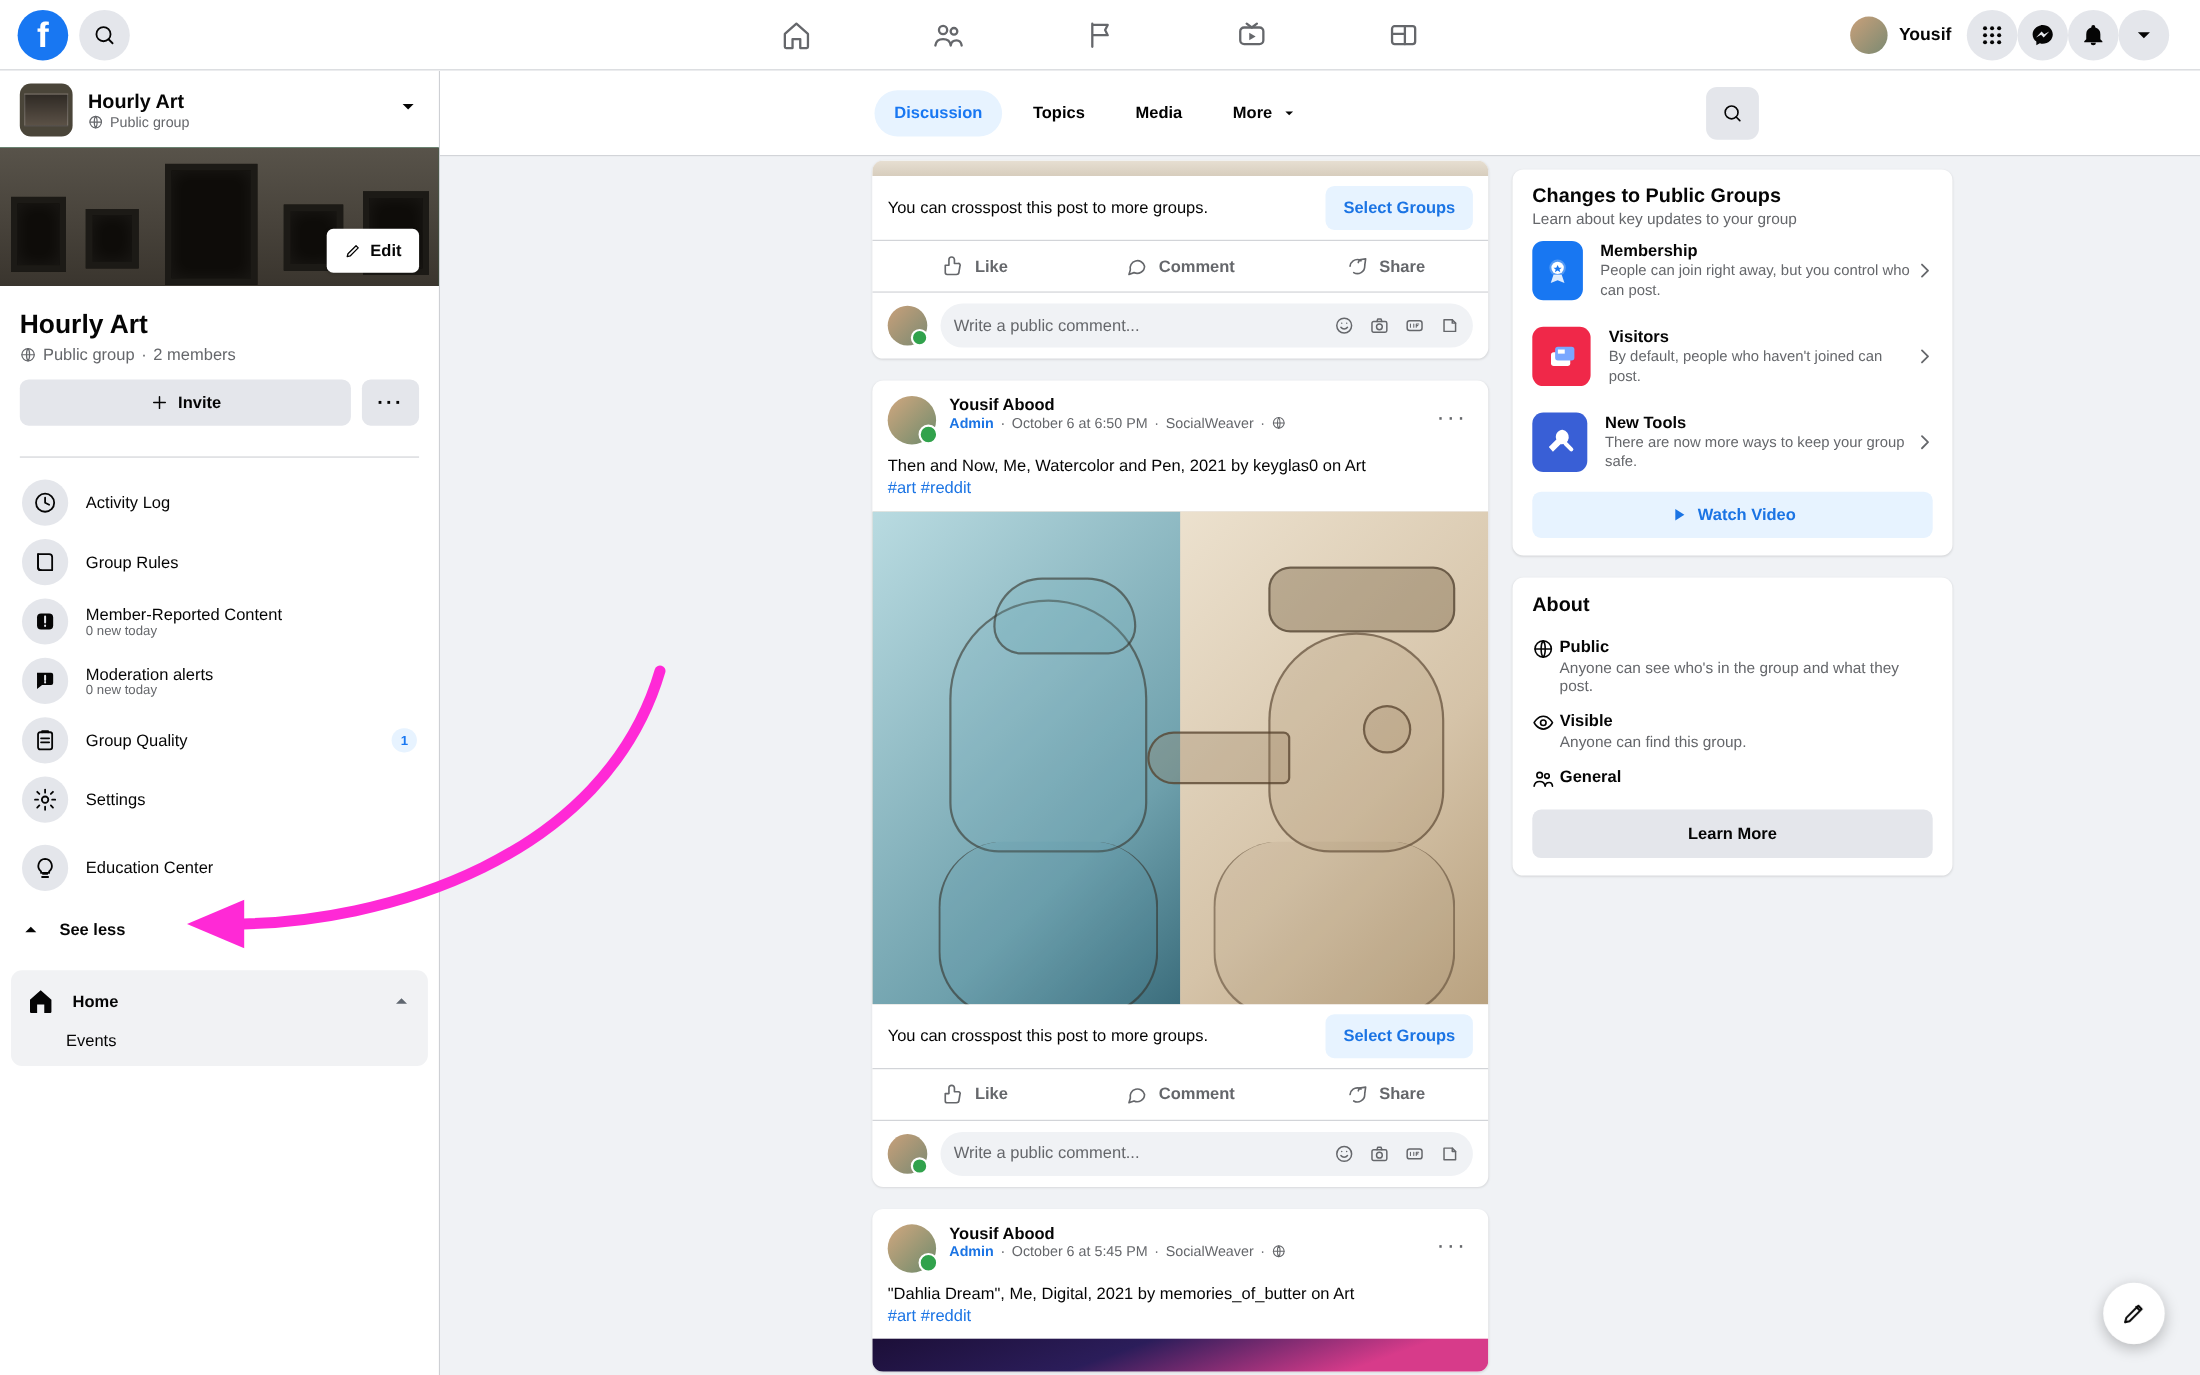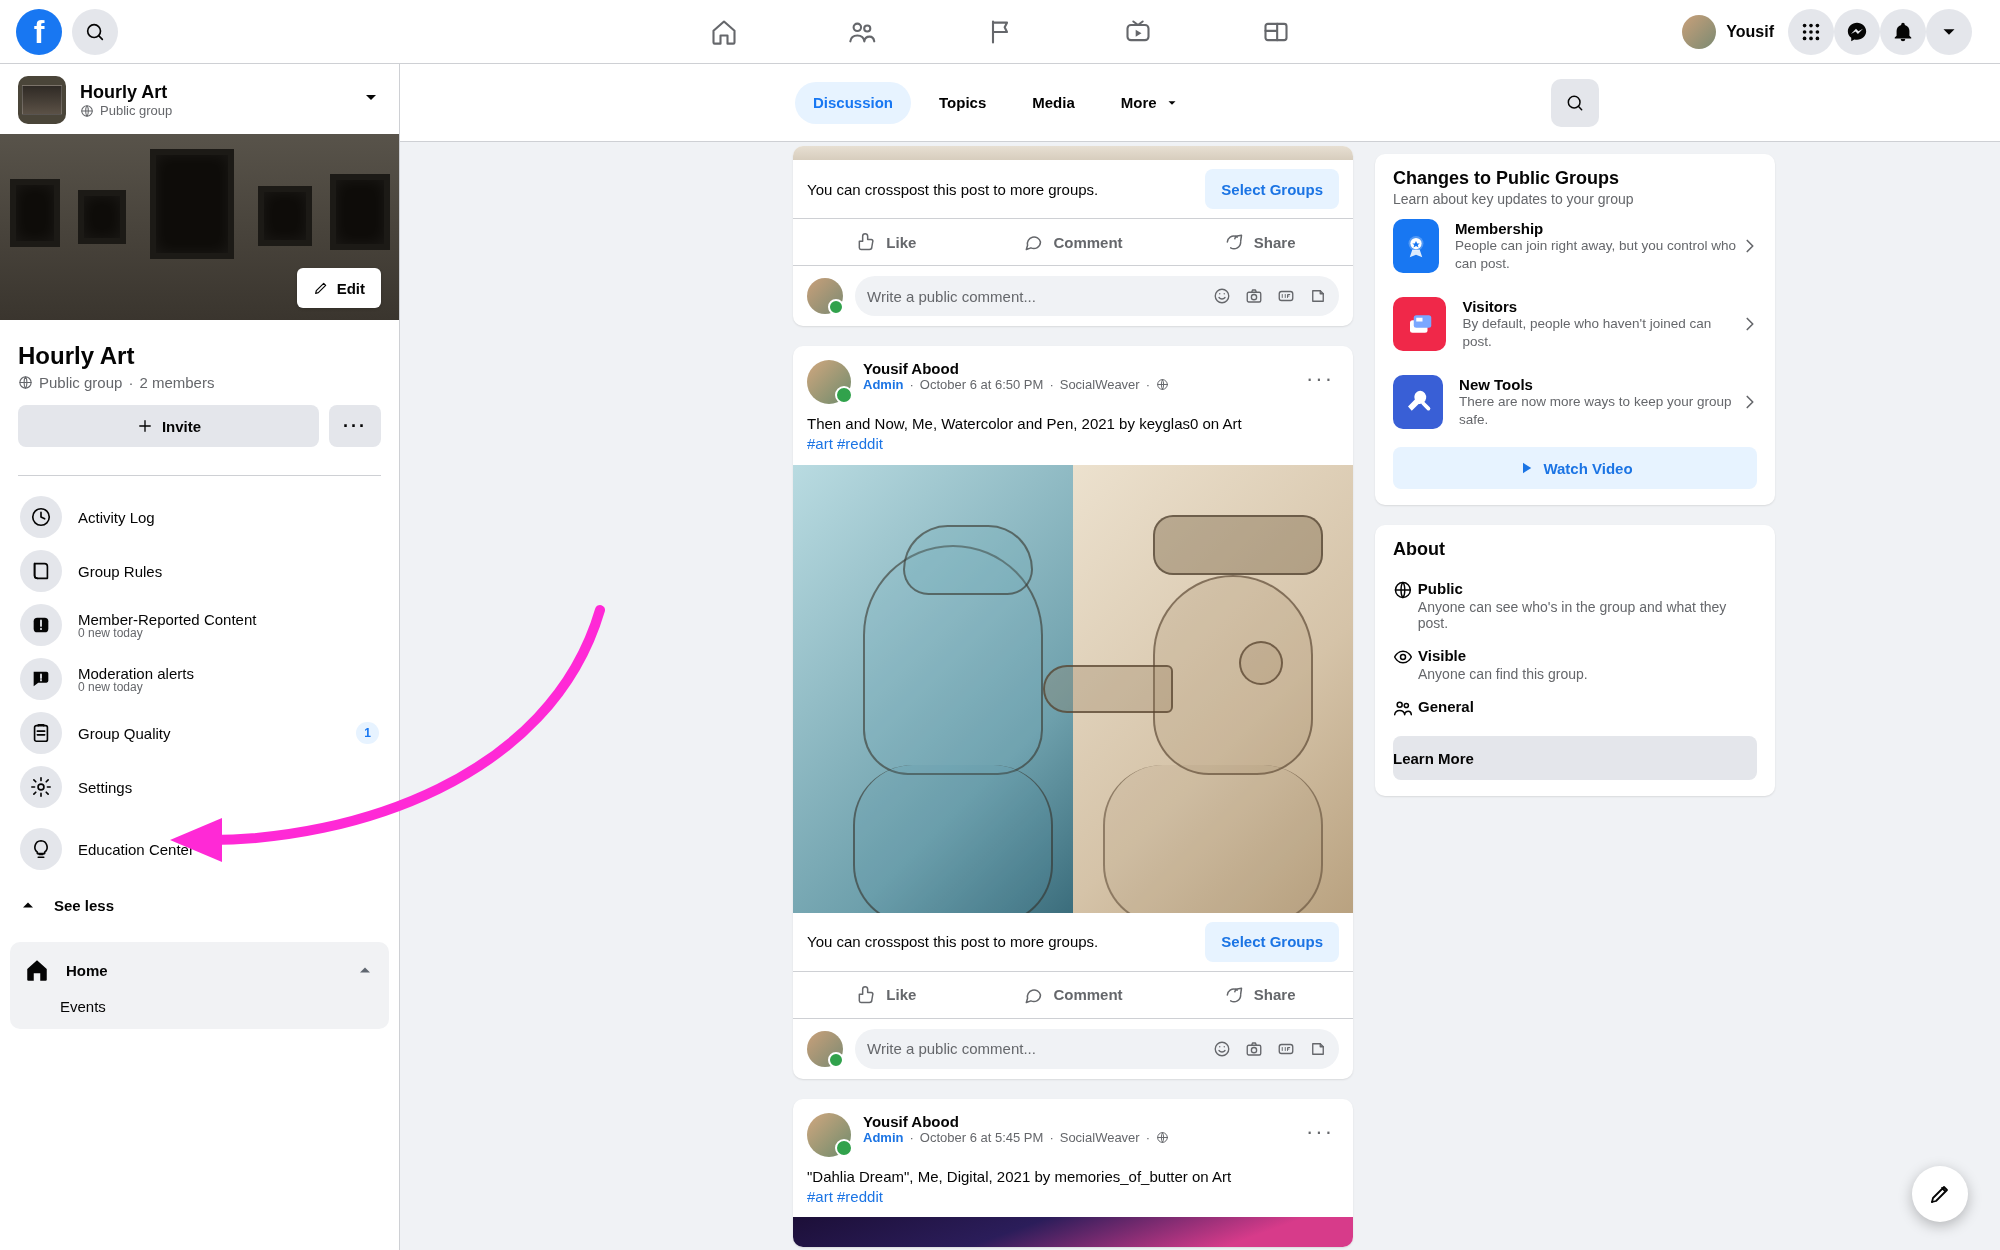--- a/index.html
+++ b/index.html
@@ -40,21 +40,21 @@
 
   
   .shead{padding:12px 18px 10px;display:flex;align-items:center;gap:14px;position:relative}
   .shead .thumb{width:48px;height:48px;border-radius:10px;background:#4a4539;display:flex;align-items:center;justify-content:center}
   .shead .thumb .mini{width:40px;height:30px;background:linear-gradient(180deg,#2f2a25,#5b5146);border:1px solid rgba(255,255,255,.2)}
   .shead .t1{font-weight:600;font-size:18px}
   .shead .t2{font-size:13px;color:var(--muted);display:flex;align-items:center;gap:6px}
   .shead .caret{position:absolute;right:18px;top:50%;transform:translateY(-50%);cursor:pointer}
 
   
-  .scover{height:186px;background:#14532d;position:relative;overflow:hidden}
+  .scover{height:126px;background:#14532d;position:relative;overflow:hidden}
   .scover .wall{position:absolute;inset:0;background:linear-gradient(180deg,#58534a 0%,#3a352e 100%)}
   .frame{position:absolute;border:6px solid #1c1a16;background:#0e0c09;box-shadow:inset 0 0 15px rgba(255,255,255,.06)}
   .editbtn{position:absolute;right:18px;bottom:12px;height:40px;padding:0 16px;border-radius:6px;background:#fff;display:flex;align-items:center;gap:8px;font-weight:600;box-shadow:0 1px 3px rgba(0,0,0,.2);cursor:pointer}
 
   .sbody{padding:16px 18px 10px}
   .gname{font-size:24px;font-weight:700;margin:6px 0 4px}
   .gmeta{color:var(--muted);font-size:15px;display:flex;align-items:center;gap:6px;margin-bottom:14px}
   .actions{display:flex;gap:10px}
   .btn{height:42px;border-radius:8px;background:var(--hover);display:flex;align-items:center;justify-content:center;font-weight:600;gap:8px;cursor:pointer}
   .btn.invite{flex:1}
@@ -135,21 +135,21 @@
   .rc-item .t{font-weight:600;font-size:15px}
   .rc-item .d{font-size:13.5px;color:var(--muted);line-height:1.3;padding-right:16px}
   .rc-item svg.ch{position:absolute;right:-4px;top:50%;transform:translateY(-50%);color:var(--muted)}
 
   .watch{height:42px;margin-top:6px;border-radius:8px;background:#e7f3ff;color:var(--link);font-weight:600;display:flex;align-items:center;justify-content:center;gap:8px;cursor:pointer}
 
   .about h3{margin:0 0 12px 0;font-size:18px}
   .arow{display:flex;gap:5px;padding:8px 0;align-items:flex-start}
   .arow .t{font-weight:600}
   .arow .d{font-size:14px;color:var(--muted);margin-top:2px}
-  .learn{height:44px;margin-top:10px;border-radius:8px;background:var(--hover);display:flex;align-items:center;justify-content:flex-start;font-weight:600;cursor:pointer}
+  .learn{height:44px;margin-top:10px;border-radius:8px;background:var(--hover);display:flex;align-items:center;justify-content:center;font-weight:600;cursor:pointer}
 
   
   .fab{position:fixed;right:32px;bottom:28px;width:56px;height:56px;border-radius:50%;background:#fff;box-shadow:0 4px 14px rgba(0,0,0,.25);display:flex;align-items:center;justify-content:center;cursor:pointer}
 
   
   .annot-arrow{position:absolute;left:170px;top:580px;width:460px;height:290px;pointer-events:none;z-index:40}
   .annot-arrow path{stroke:#ff29d6;stroke-width:10;fill:none;stroke-linecap:round}
   .annot-arrow polygon{fill:#ff29d6}
 
   

